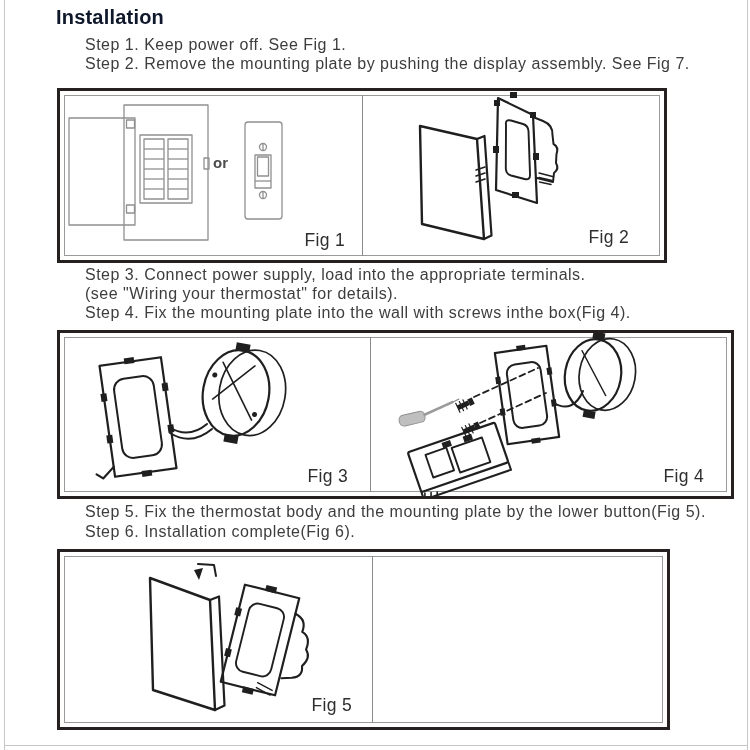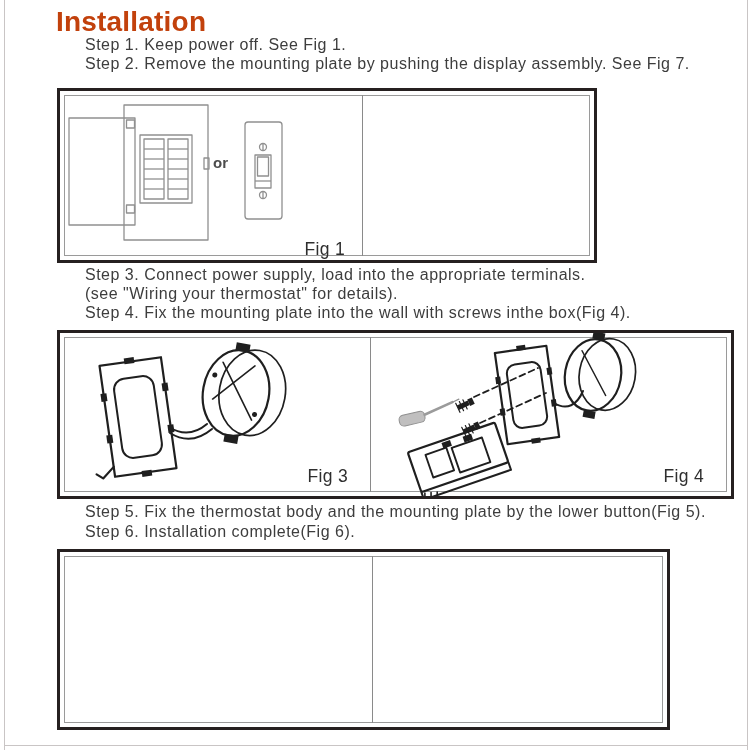--- a/index.html
+++ b/index.html
@@ -9,51 +9,51 @@
     font-family:"Liberation Sans","DejaVu Sans",sans-serif;
     -webkit-font-smoothing:antialiased;
   }
   .page-edge{position:absolute;background:#c9c5c5;}
   #edge-left{left:4px;top:0;width:1px;height:750px;}
   #edge-right{left:747px;top:0;width:1px;height:750px;}
   #edge-bottom{left:4px;top:745px;width:744px;height:1px;}
 
   .title{
     position:absolute;left:56px;top:6px;
-    font-size:28px;font-weight:bold;color:#c2410c;letter-spacing:0.2px;
+    font-size:20px;font-weight:bold;color:#0f172a;letter-spacing:0.2px;
   }
   .step{
     position:absolute;left:57px;white-space:nowrap;
     font-size:16px;color:#3d3d3d;letter-spacing:0.5px;margin-left:28px;
   }
   #step1{top:36px;} #step2{top:55px;}
   #step3{top:266px;} #step3n{top:285px;} #step4{top:304px;}
   #step5{top:503px;} #step6{top:523px;}
 
   .figbox{
     position:absolute;left:57px;background:#fff;
     border:3px solid #262020;box-sizing:border-box;
   }
-  #box1{top:88px;width:540px;height:175px;padding-left:28px;}
+  #box1{top:88px;width:610px;height:175px;padding-left:28px;}
   #box2{top:330px;width:677px;height:169px;}
   #box3{top:549px;width:613px;height:181px;}
   .inner-frame{position:absolute;inset:4px;border:1px solid #9a9a9a;pointer-events:none;}
   .divider{position:absolute;top:4px;bottom:4px;width:1px;background:#8a8a8a;}
   #box1 .divider{left:302px;}
   #box2 .divider{left:310px;}
   #box3 .divider{left:312px;}
   .cell{position:absolute;top:0;bottom:0;}
   .cell svg{position:absolute;left:0;top:0;}
   #box1 .cell-l{left:0;width:302px;} #box1 .cell-r{left:303px;right:0;}
   #box2 .cell-l{left:0;width:310px;} #box2 .cell-r{left:311px;right:0;}
   #box3 .cell-l{left:0;width:312px;} #box3 .cell-r{left:313px;right:0;}
   .figlabel{
     position:absolute;font-size:17.5px;color:#2e2e2e;letter-spacing:0.3px;
   }
-  #lbl-fig1{right:17px;bottom:0;} #lbl-fig2{right:35px;bottom:12px;}
+  #lbl-fig1{right:17px;bottom:9px;} #lbl-fig2{right:35px;bottom:12px;}
   #lbl-fig3{right:22px;bottom:9px;}  #lbl-fig4{right:27px;bottom:9px;margin-left:16px;}
   #lbl-fig5{right:20px;bottom:11px;} #lbl-fig6{right:26px;bottom:11px;}
   .or-label{
     position:absolute;left:153px;top:63px;
     font-size:15px;color:#4c4c4c;font-weight:bold;
   }
   .lineart{stroke:#1f1f1f;fill:none;stroke-linejoin:round;stroke-linecap:round;}
   .lineart-light{stroke:#909090;fill:none;stroke-linejoin:round;}
 </style>
 </head>
@@ -101,20 +101,46 @@
         <circle cx="203" cy="104" r="3.5"></circle>
           <line x1="203" y1="100.5" x2="203" y2="107.5"></line>
         <rect x="195" y="64" width="16" height="33"></rect>
         <rect x="197.5" y="66" width="11" height="19"></rect>
         <line x1="195" y1="90" x2="211" y2="90"></line>
       </g>
     </svg>
     <span class="or-label">or</span>
     <span id="lbl-fig1" class="figlabel">Fig 1</span>
   </div>
+  <div class="cell cell-r">
+    <svg width="301" height="169" viewBox="0 0 301 169">
+      <g class="lineart">
+
+        <path d="M57,35 L114,48 L121,148 L59,133 Z" stroke-width="2.4"></path>
+        <path d="M114,48 L121.5,45 L128.5,144.5 L121,148" stroke-width="2.2"></path>
+
+        <path d="M113,79 l9,-3 M113,85 l9,-3 M113,91 l9,-3" stroke-width="1.6"></path>
+
+        <path d="M135,7 L170,24 L174,112 L133,99 Z" stroke-width="2.2"></path>
+        <path d="M143,34 Q142,28 148,29.5 L160,33 Q165,34.5 165.5,40 L167,83 Q167.5,89.5 161.5,88 L148,84.5 Q143,83 142.8,77.5 Z" stroke-width="1.9"></path>
+        <g fill="#1f1f1f" stroke="none">
+          <rect x="131" y="9" width="6" height="6"></rect>
+            <rect x="167" y="21" width="6" height="6"></rect>
+          <rect x="170" y="62" width="6" height="7"></rect>
+            <rect x="130" y="55" width="6" height="7"></rect>
+          <rect x="149" y="101" width="7" height="6"></rect>
+            <rect x="147" y="1" width="7" height="6"></rect>
+        </g>
+
+        <path d="M170,26 L180,30 Q190,34 189.5,44 L190.5,53 Q196,56 193.5,63 L193,72 Q196.5,78 191,82 L190,91 L174,87" stroke-width="2"></path>
+        <path d="M176,82 L189.5,85.5 M176,86.5 L189,89.5 M176.5,91 L188,93.5" stroke-width="1.4"></path>
+      </g>
+    </svg>
+    <span id="lbl-fig2" class="figlabel">Fig 2</span>
+  </div>
   <div class="divider"></div>
 </div>
 
 <div id="step3" class="step">Step 3. Connect power supply, load into the appropriate terminals.</div>
 <div id="step3n" class="step">(see "Wiring your thermostat" for details).</div>
 <div id="step4" class="step">Step 4. Fix the mounting plate into the wall with screws inthe box(Fig 4).</div>
 
 <div id="box2" class="figbox">
   <div class="inner-frame"></div>
   <div class="cell cell-l">
@@ -216,14 +242,40 @@
     <span id="lbl-fig4" class="figlabel">Fig 4</span>
   </div>
   <div class="divider"></div>
 </div>
 
 <div id="step5" class="step">Step 5. Fix the thermostat body and the mounting plate by the lower button(Fig 5).</div>
 <div id="step6" class="step">Step 6. Installation complete(Fig 6).</div>
 
 <div id="box3" class="figbox">
   <div class="inner-frame"></div>
+  <div class="cell cell-l">
+    <svg width="312" height="175" viewBox="0 0 312 175">
+      <g class="lineart">
+
+        <g transform="translate(200,88) rotate(14)">
+          <rect x="-28" y="-50" width="56" height="100" stroke-width="2.2"></rect>
+          <rect x="-18" y="-35" width="36" height="70" rx="9" stroke-width="1.9"></rect>
+          <path d="M28,-34 q13,3 11,16 q10,3 8,16 q7,7 0,17 q4,10 -7,14 l-10,3" stroke-width="2.1"></path>
+          <g fill="#1f1f1f" stroke="none">
+            <rect x="-31" y="-26" width="6" height="8"></rect>
+              <rect x="-31" y="16" width="6" height="8"></rect>
+            <rect x="-7" y="-55" width="11" height="6"></rect>
+              <rect x="-5" y="49" width="11" height="6"></rect>
+          </g>
+          <path d="M8,42 l16,4 M8,47 l15,4" stroke-width="1.4"></path>
+        </g>
+
+        <path d="M156,24 L154,13 L138,12" stroke-width="2"></path>
+        <polygon points="134,18 143,16 139,28" fill="#1f1f1f" stroke="none"></polygon>
+
+        <path d="M90,26 L150,48 L155,158 L93,138 Z" stroke-width="2.4"></path>
+        <path d="M150,48 L159,44.5 L164.5,153.5 L155,158" stroke-width="2.2"></path>
+      </g>
+    </svg>
+    <span id="lbl-fig5" class="figlabel">Fig 5</span>
+  </div>
   <div class="divider"></div>
 </div>
 
 </body></html>

